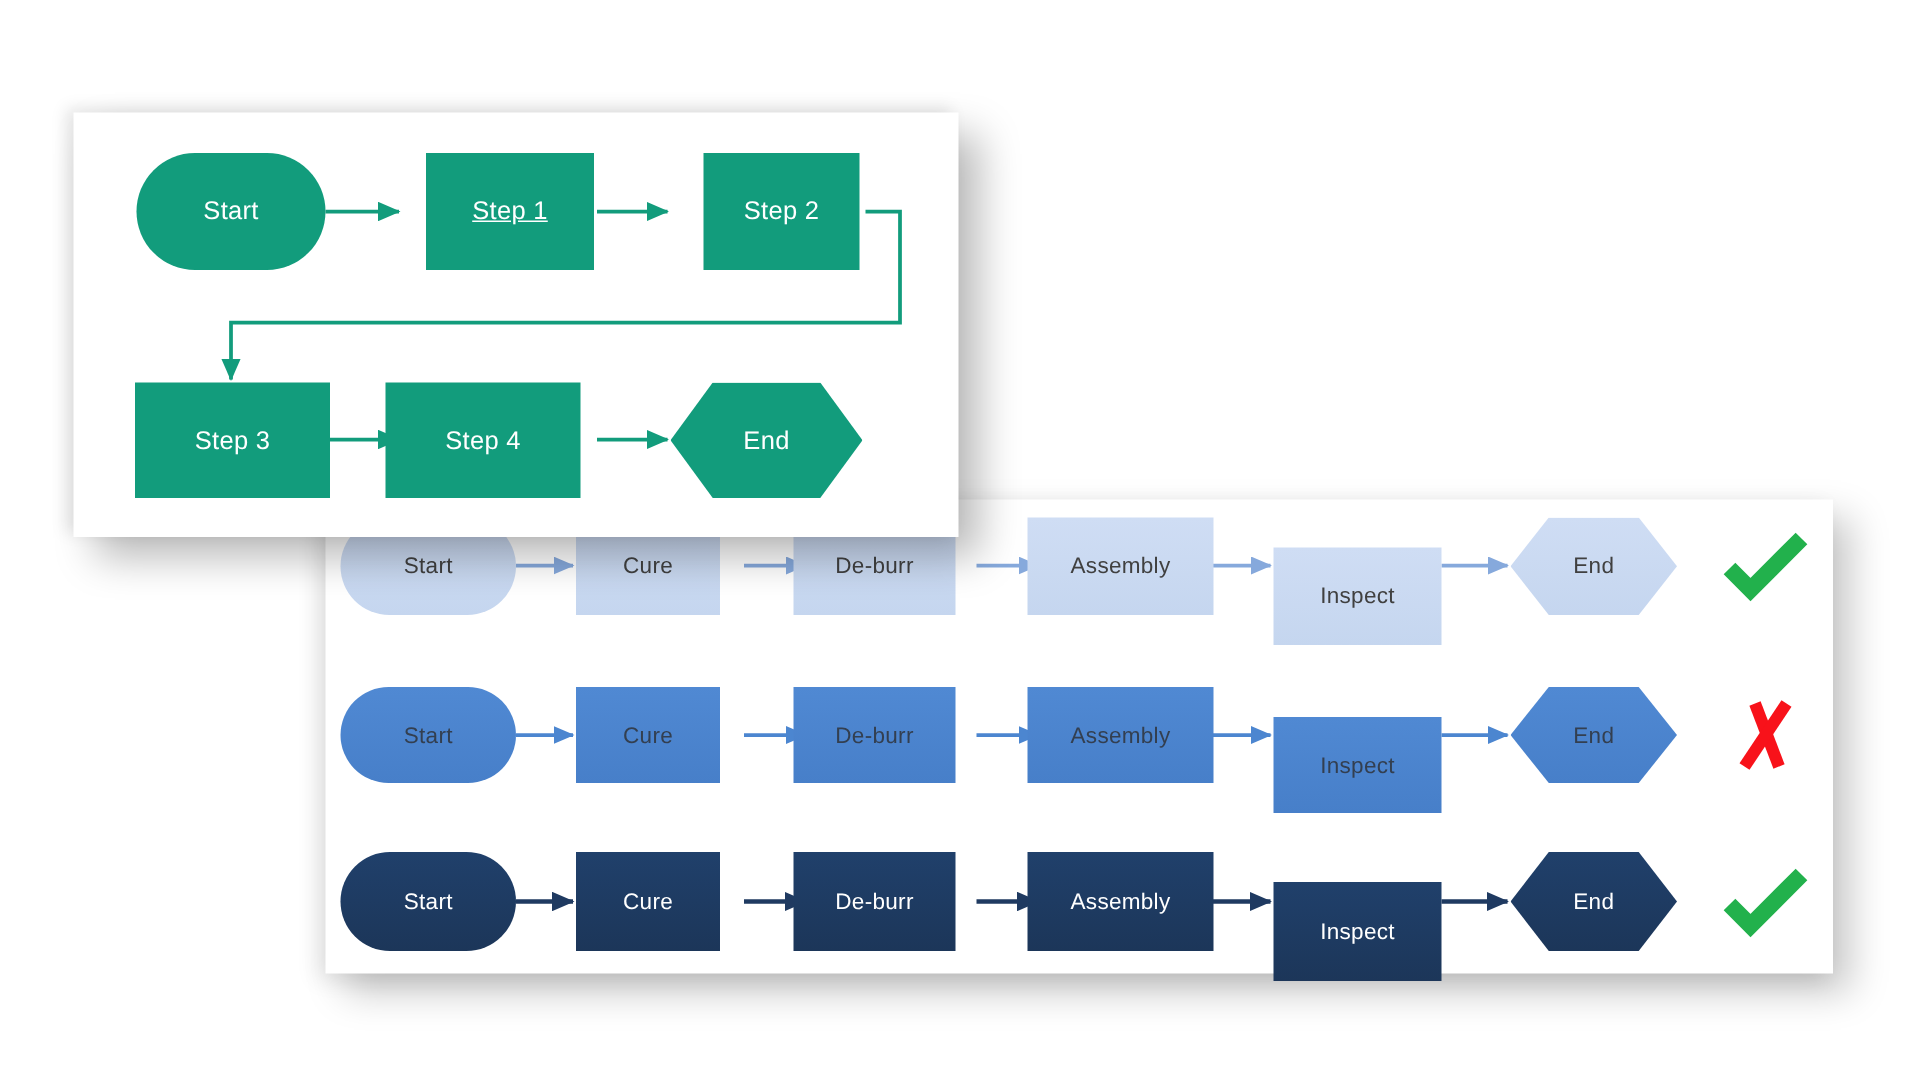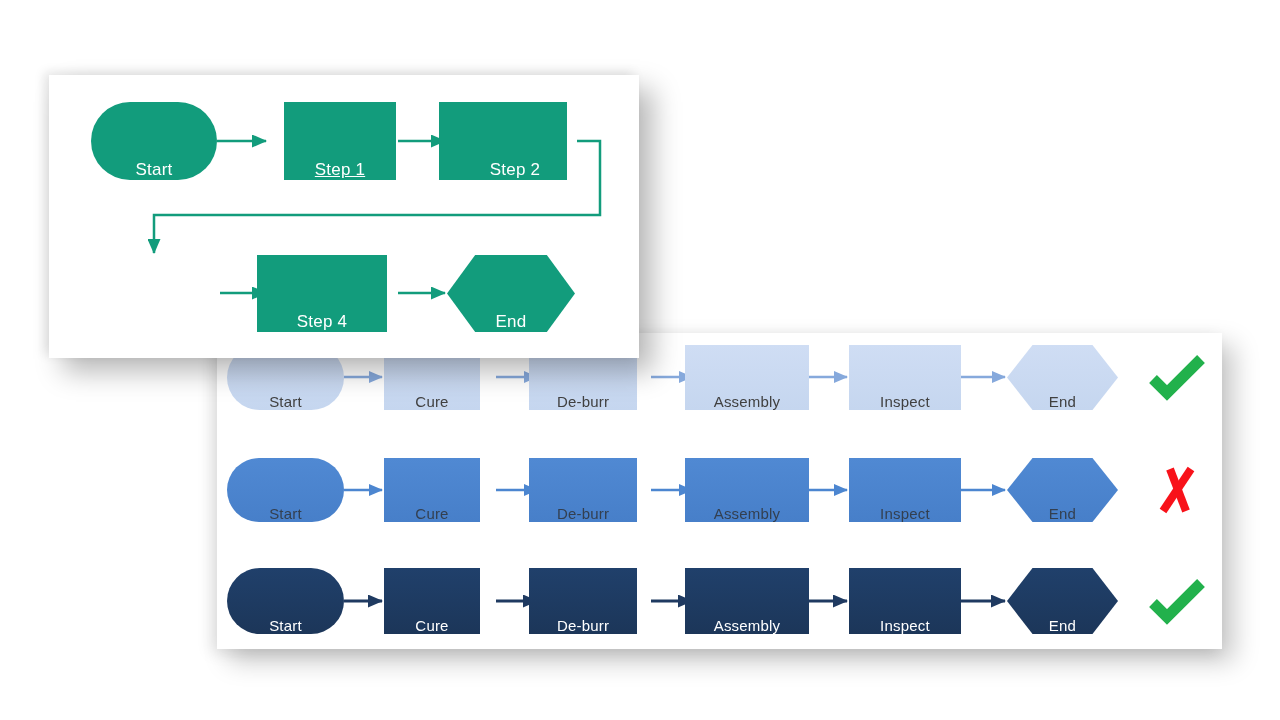--- a/index.html
+++ b/index.html
@@ -5,51 +5,51 @@
   html,body{margin:0;padding:0;background:#ffffff;}
   .stage{position:relative;width:1280px;height:720px;overflow:hidden;background:#ffffff;
          font-family:"Liberation Sans",sans-serif;}
   .card{position:absolute;background:#ffffff;}
   .card-comparison{left:217px;top:333px;width:1005px;height:316px;z-index:1;
          box-shadow:12px 12px 24px rgba(0,0,0,.22), -6px 4px 14px rgba(0,0,0,.10);}
   .card-green{left:49px;top:75px;width:590px;height:283px;z-index:2;
          box-shadow:14px 14px 26px rgba(0,0,0,.28), -5px -3px 10px rgba(0,0,0,.10);}
   .overlay{position:absolute;left:0;top:0;pointer-events:none;}
 
-  .node{position:absolute;display:flex;align-items:flex-end;justify-content:center;
+  .node{position:absolute;display:flex;align-items:center;justify-content:center;
         text-align:center;letter-spacing:.2px;}
   
   .cc .node{font-size:15px;}
   .r1{top:12px;height:65px;}
   .r2{top:125px;height:64px;}
   .r3{top:235px;height:66px;}
   .c0{left:10px;width:117px;}
   .c1{left:167px;width:96px;}
   .c2{left:312px;width:108px;}
   .c3{left:468px;width:124px;}
-  .c4{left:632px;width:112px;}
+  .c4{left:632px;width:112px;margin-top:20px;}
   .c5{left:790px;width:111px;}
   .stadium{border-radius:33px;}
   .hex{clip-path:polygon(0 50%,23% 0,77% 0,100% 50%,77% 100%,23% 100%);}
   
   .t1{background:linear-gradient(180deg,#CFDDF4,#C5D6EF);color:#404040;}
   .t2{background:linear-gradient(180deg,#5089D3,#477FC9);color:#333F50;}
   .t3{background:linear-gradient(180deg,#20406B,#1C3659);color:#ffffff;}
   .status{position:absolute;display:flex;align-items:center;justify-content:center;}
   .st-r1{left:931px;top:19px;width:58px;height:50px;}
   .st-r2{left:941px;top:132px;width:38px;height:50px;}
   .st-r3{left:931px;top:243px;width:58px;height:50px;}
 
   
   .gc .node{font-size:17px;background:#129C7C;color:#ffffff;}
   .ga{top:27px;height:78px;}
   .gb{top:180px;height:77px;}
   .g0{left:42px;width:126px;border-radius:39px;}
   .g1{left:235px;width:112px;text-decoration:underline;}
-  .g2{left:390px;width:104px;padding-left:24px;}
+  .g2{left:420px;width:104px;}
   .g3{left:41px;width:130px;}
   .g4{left:208px;width:130px;}
   .g5{left:398px;width:128px;clip-path:polygon(0 50%,22% 0,78% 0,100% 50%,78% 100%,22% 100%);}
 </style>
 </head>
 <body>
 
 <div class="stage">
 
   <section class="card card-comparison cc">
@@ -183,20 +183,23 @@
 
     <div class="node ga g0">
         <span>Start</span>
       </div>
     <div class="node ga g1">
         <span>Step 1</span>
       </div>
     <div class="node ga g2">
         <span>Step 2</span>
       </div>
+    <div class="node gb g3">
+        <span>Step 3</span>
+      </div>
     <div class="node gb g4">
         <span>Step 4</span>
       </div>
     <div class="node gb g5">
         <span>End</span>
       </div>
   </section>
 
 </div>
 

